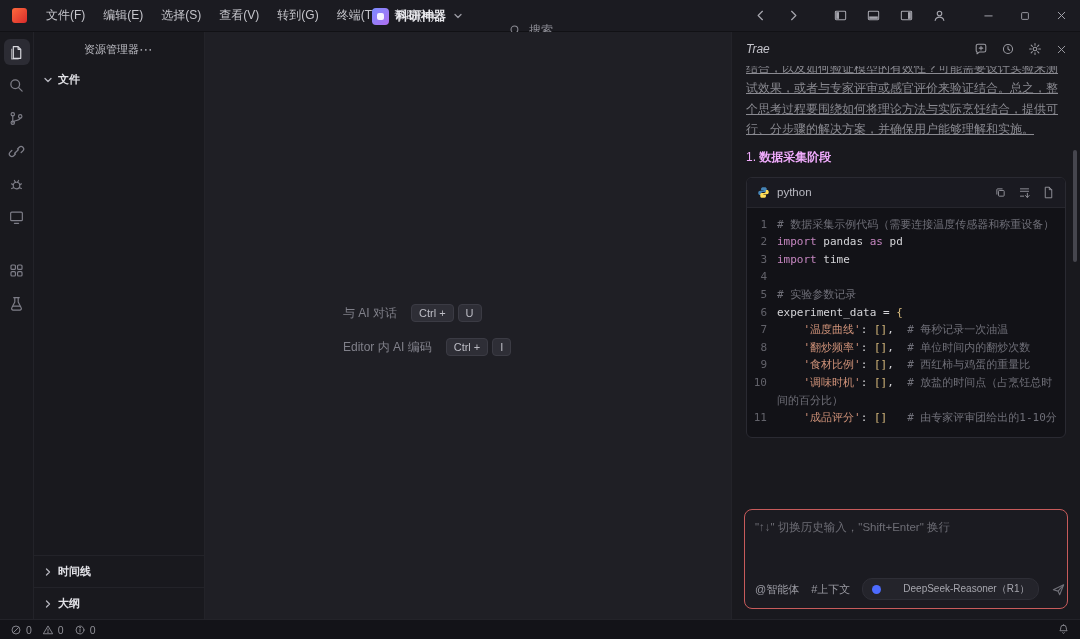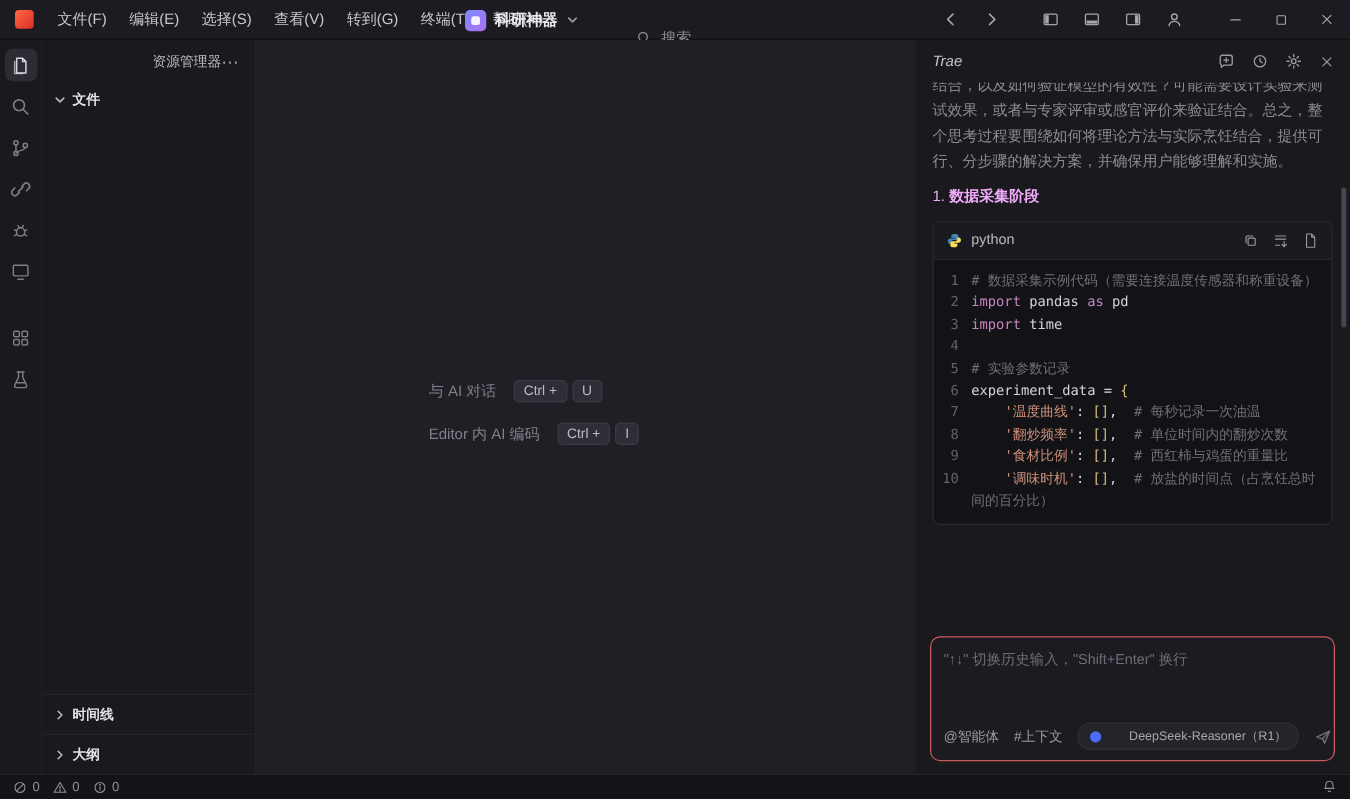--- a/index.html
+++ b/index.html
@@ -40,21 +40,21 @@
   }
   .act-item {
     width:26px; height:26px; border-radius:6px; display:flex; align-items:center; justify-content:center;
     color:#7e7e88; cursor:pointer;
   }
   .act-item.active { background:#2c2c34; color:#d8d8de; }
   .act-item.gap { margin-top:20px; }
 
   
   .sidebar { width:171px; flex:none; background:#19191e; border-right:1px solid #232329; display:flex; flex-direction:column; }
-  .sidebar-header { height:34px; flex:none; display:flex; align-items:center; justify-content:flex-end; padding:0 12px; }
+  .sidebar-header { height:34px; flex:none; display:flex; align-items:center; justify-content:center; padding:0 12px; }
   .sidebar-title { color:#bcbcc3; font-size:11px; }
   .more-btn { color:#9a9aa2; font-size:14px; letter-spacing:1px; cursor:pointer; line-height:1; }
   .section-row { display:flex; align-items:center; gap:5px; padding:6px 9px; color:#e2e2e7; font-weight:700; font-size:11px; cursor:pointer; }
   .section-row svg { flex:none; color:#b6b6be; }
   .sidebar-spacer { flex:1; }
   .sidebar-bottom .section-row { border-top:1px solid #232329; padding:8px 9px; }
 
   
   .editor { flex:1; background:#1f1f25; position:relative; min-width:0; }
   .hints { position:absolute; left:50%; top:272px; transform:translateX(-50%); display:flex; flex-direction:column; gap:16px; }
@@ -67,21 +67,21 @@
   .hint-keys { display:flex; gap:4px; }
 
   
   .assistant { width:349px; flex:none; background:#19191e; border-left:1px solid #232329; display:flex; flex-direction:column; position:relative; min-height:0; }
   .as-header { height:34px; flex:none; display:flex; align-items:center; padding:0 12px 0 14px; }
   .as-title { color:#c4c4cb; font-size:12px;font-style:italic; }
   .as-actions { margin-left:auto; display:flex; align-items:center; gap:13px; color:#9b9ba2; }
   .as-actions .icon-btn { cursor:pointer; display:flex; }
 
   .chat { flex:1; overflow:hidden; padding:0 14px; min-height:0; }
-  .thinking { color:#8a8a91; line-height:1.7; margin-top:-8px; font-size:12px; }
+  .thinking { color:#8a8a91; line-height:1.7; margin-top:-8px; font-size:12px;text-decoration:underline; }
   .message { color:#d6d6db; line-height:1.75; margin-top:12px; font-size:12px; }
   .list-item { margin-top:9px; color:#f0abfc; font-size:12px; }
   .list-item .lbl { font-weight:700; }
 
   .code-card { margin-top:11px; background:#121217; border:1px solid #2a2a32; border-radius:6px; overflow:hidden; }
   .code-head { height:30px; background:#1a1a21; border-bottom:1px solid #26262d; display:flex; align-items:center; gap:7px; padding:0 10px; }
   .code-lang { color:#b9b9c1; font-size:11.5px; }
   .code-actions { margin-left:auto; display:flex; gap:11px; color:#9a9aa2; }
   .code-actions .icon-btn { cursor:pointer; display:flex; }
   .code-body { padding:8px 8px 10px 2px; font-family:"DejaVu Sans Mono","Liberation Mono",monospace; font-size:11px; line-height:1.6; }
@@ -413,20 +413,24 @@
                 <span class="lc"><span class="tok-pl">    </span><span class="tok-str">'翻炒频率'</span><span class="tok-pl">: </span><span class="tok-br">[]</span><span class="tok-pl">,  </span><span class="tok-com"># 单位时间内的翻炒次数</span></span>
               </div>
               <div class="code-line">
                 <span class="ln">9</span>
                 <span class="lc"><span class="tok-pl">    </span><span class="tok-str">'食材比例'</span><span class="tok-pl">: </span><span class="tok-br">[]</span><span class="tok-pl">,  </span><span class="tok-com"># 西红柿与鸡蛋的重量比</span></span>
               </div>
               <div class="code-line">
                 <span class="ln">10</span>
                 <span class="lc"><span class="tok-pl">    </span><span class="tok-str">'调味时机'</span><span class="tok-pl">: </span><span class="tok-br">[]</span><span class="tok-pl">,  </span><span class="tok-com"># 放盐的时间点（占烹饪总时间的百分比）</span></span>
               </div>
+              <div class="code-line">
+                <span class="ln">11</span>
+                <span class="lc"><span class="tok-pl">    </span><span class="tok-str">'成品评分'</span><span class="tok-pl">: </span><span class="tok-br">[]</span><span class="tok-pl">   </span><span class="tok-com"># 由专家评审团给出的1-10分</span></span>
+              </div>
             </div>
         </div>
       </div>
 
       <div class="panel-scrollbar"></div>
 
       <div class="input-box">
         <div class="input-placeholder">"↑↓" 切换历史输入，"Shift+Enter" 换行</div>
         <div class="input-bottom">
           <span class="mention">@智能体</span>

